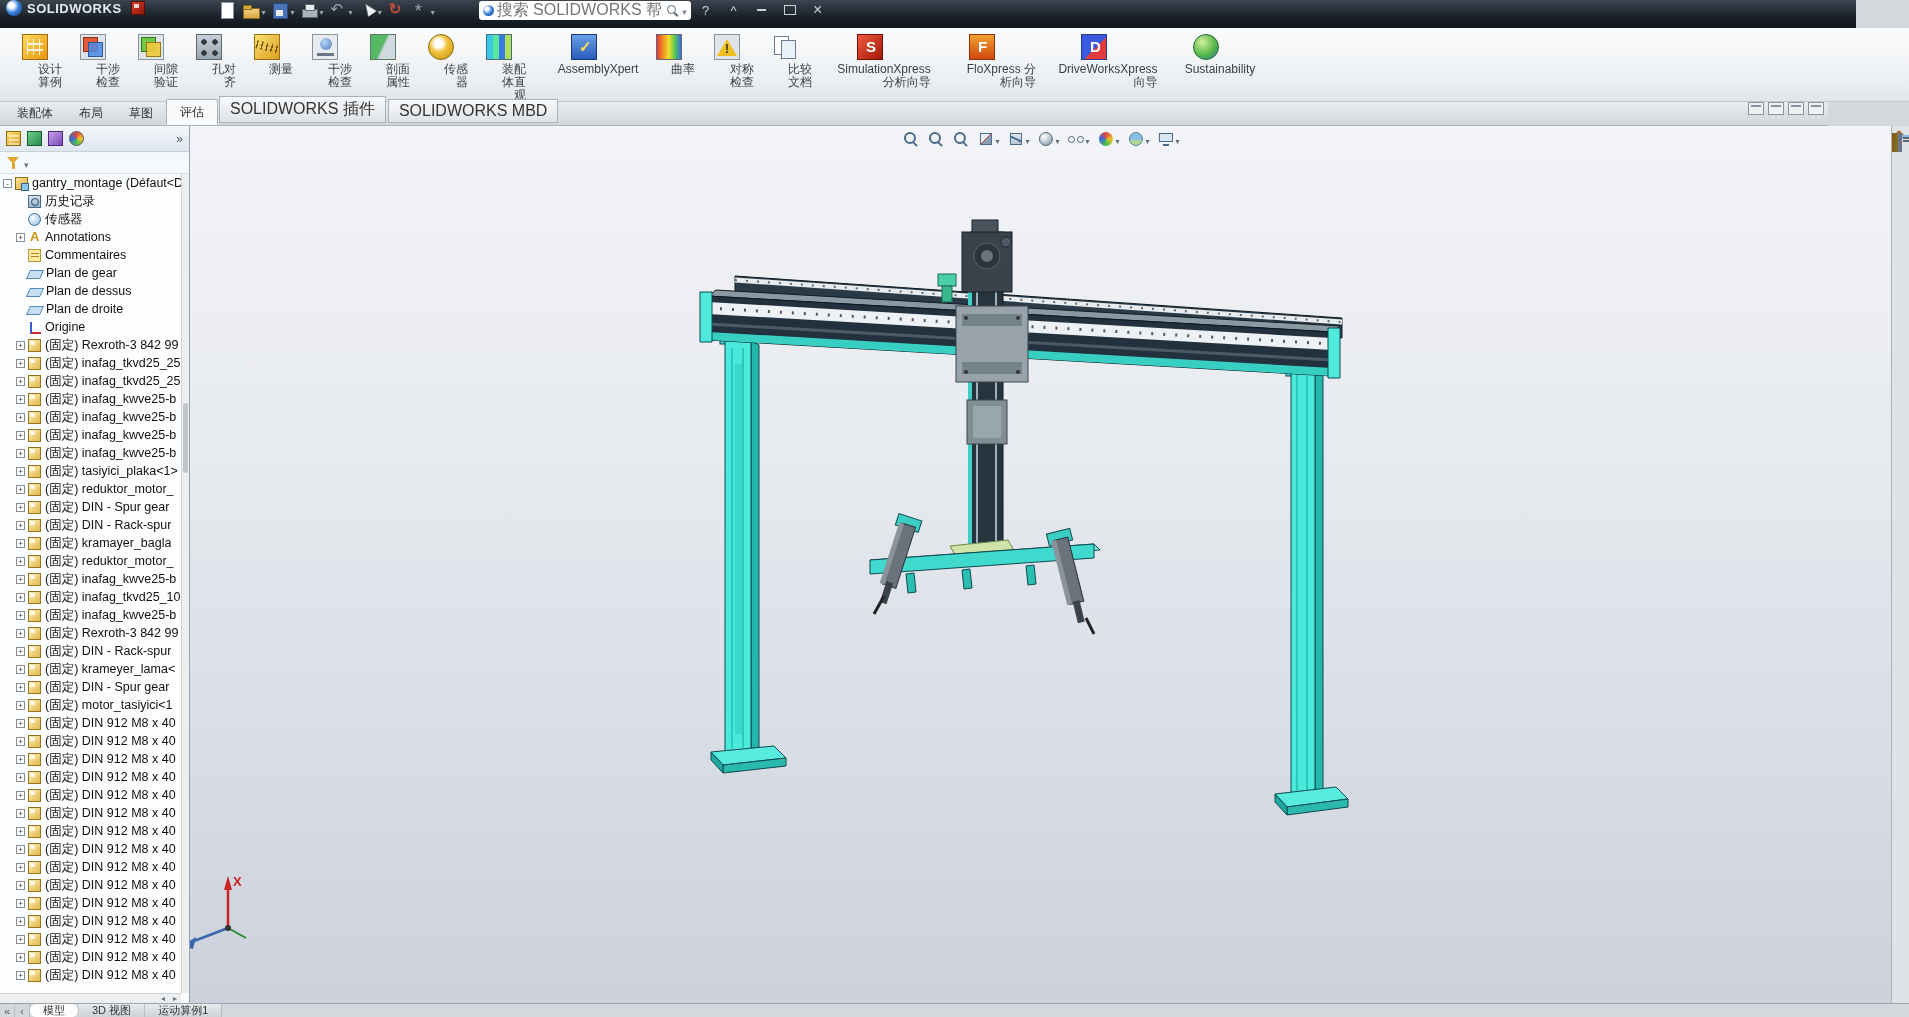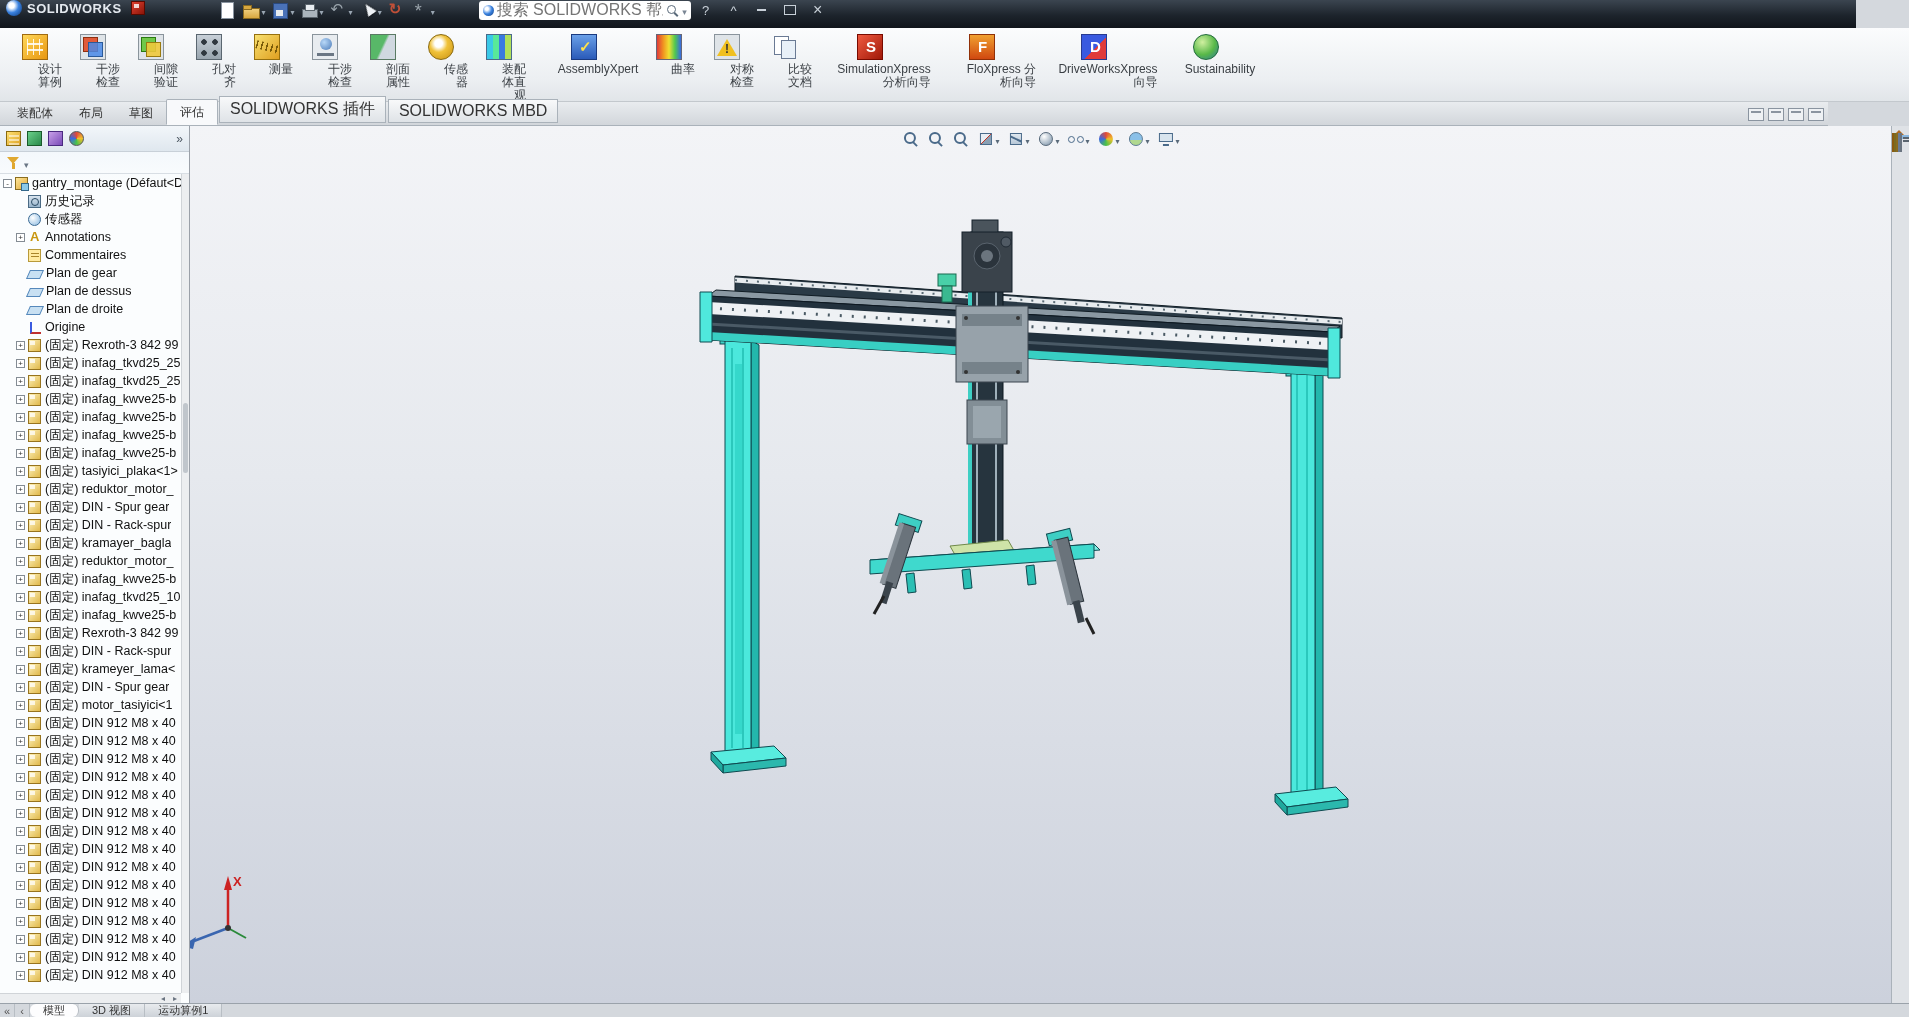--- a/index.html
+++ b/index.html
@@ -99,21 +99,21 @@
   .simulationxpress-icon::before { content:"S"; color:#fff; font-weight:bold; font-size:15px; position:absolute; left:8px; top:3px; }
   .floxpress-icon { background:linear-gradient(#f0a030,#d04810); border:1px solid #903008; }
   .floxpress-icon::before { content:"F"; color:#fff; font-weight:bold; font-size:15px; position:absolute; left:8px; top:3px; }
   .driveworksxpress-icon { background:linear-gradient(135deg,#3a5ae0 55%,#e03a3a 55%); border:1px solid #283a90; }
   .driveworksxpress-icon::before { content:"D"; color:#fff; font-weight:bold; font-size:15px; position:absolute; left:8px; top:3px; }
   .sustainability-icon { border-radius:50%; background:radial-gradient(circle at 35% 30%,#d0f0a0,#58b848 55%,#2a7a9a); border:1px solid #206a3a; }
 
   
   .tabbar { position:absolute; left:0; top:102px; width:1828px; height:24px;
     background:linear-gradient(#e9ecef,#d2d6db); border-bottom:1px solid #aab2ba;
-    display:flex; align-items:flex-end; padding:0 4px; }
+    display:flex; align-items:flex-start; padding:0 4px; }
   .tabs-main, .tabs-addin { display:flex; align-items:flex-end; height:100%; }
   .cm-tab { padding:4px 13px 3px; font-size:12px; color:#333; }
   .cm-tab.active { background:#f8f9fb; border:1px solid #aab2ba; border-bottom:1px solid #f8f9fb; border-radius:2px 2px 0 0; }
   .addin-tab { border:1px solid #aab2ba; background:linear-gradient(#f8f9fa,#dfe3e7); margin:0 1px 2px; padding:2px 10px; font-size:16px; color:#333; }
   .tab-spacer { flex:1; }
   .winbtns { display:flex; align-items:center; gap:4px; padding-bottom:4px; }
   .wb { width:16px; height:13px; border:1px solid #8a94a0; background:#eef1f4; position:relative; }
   .wb::after { content:""; position:absolute; left:2px; top:2px; right:2px; height:2px; background:#8a94a0; }
 
   

